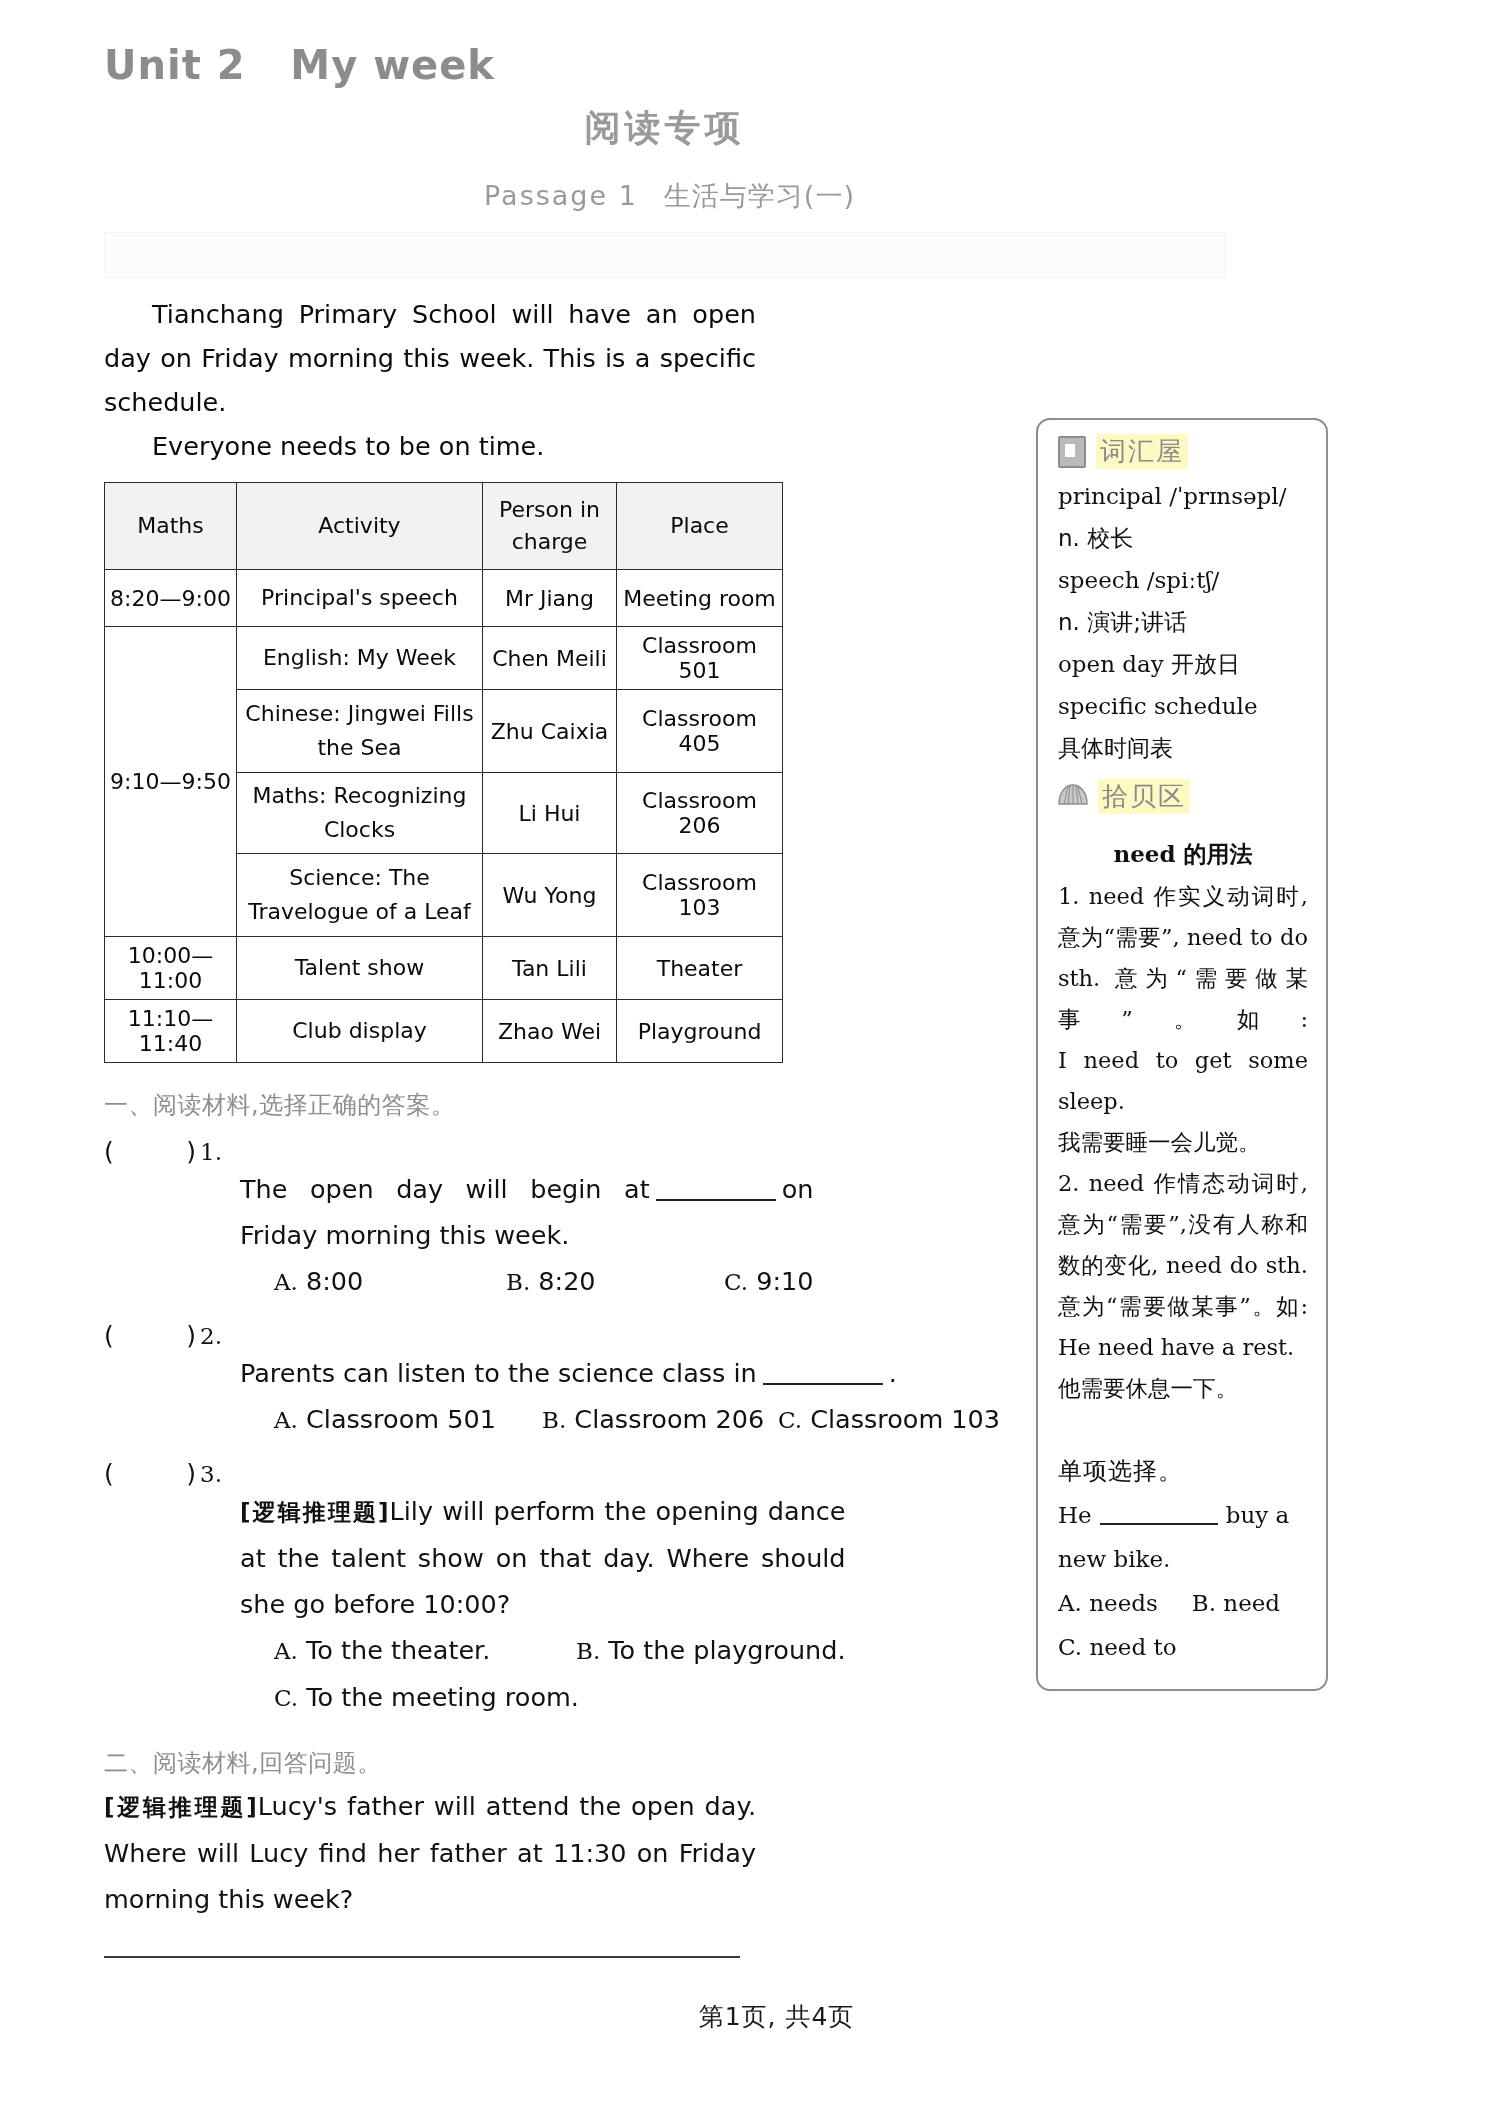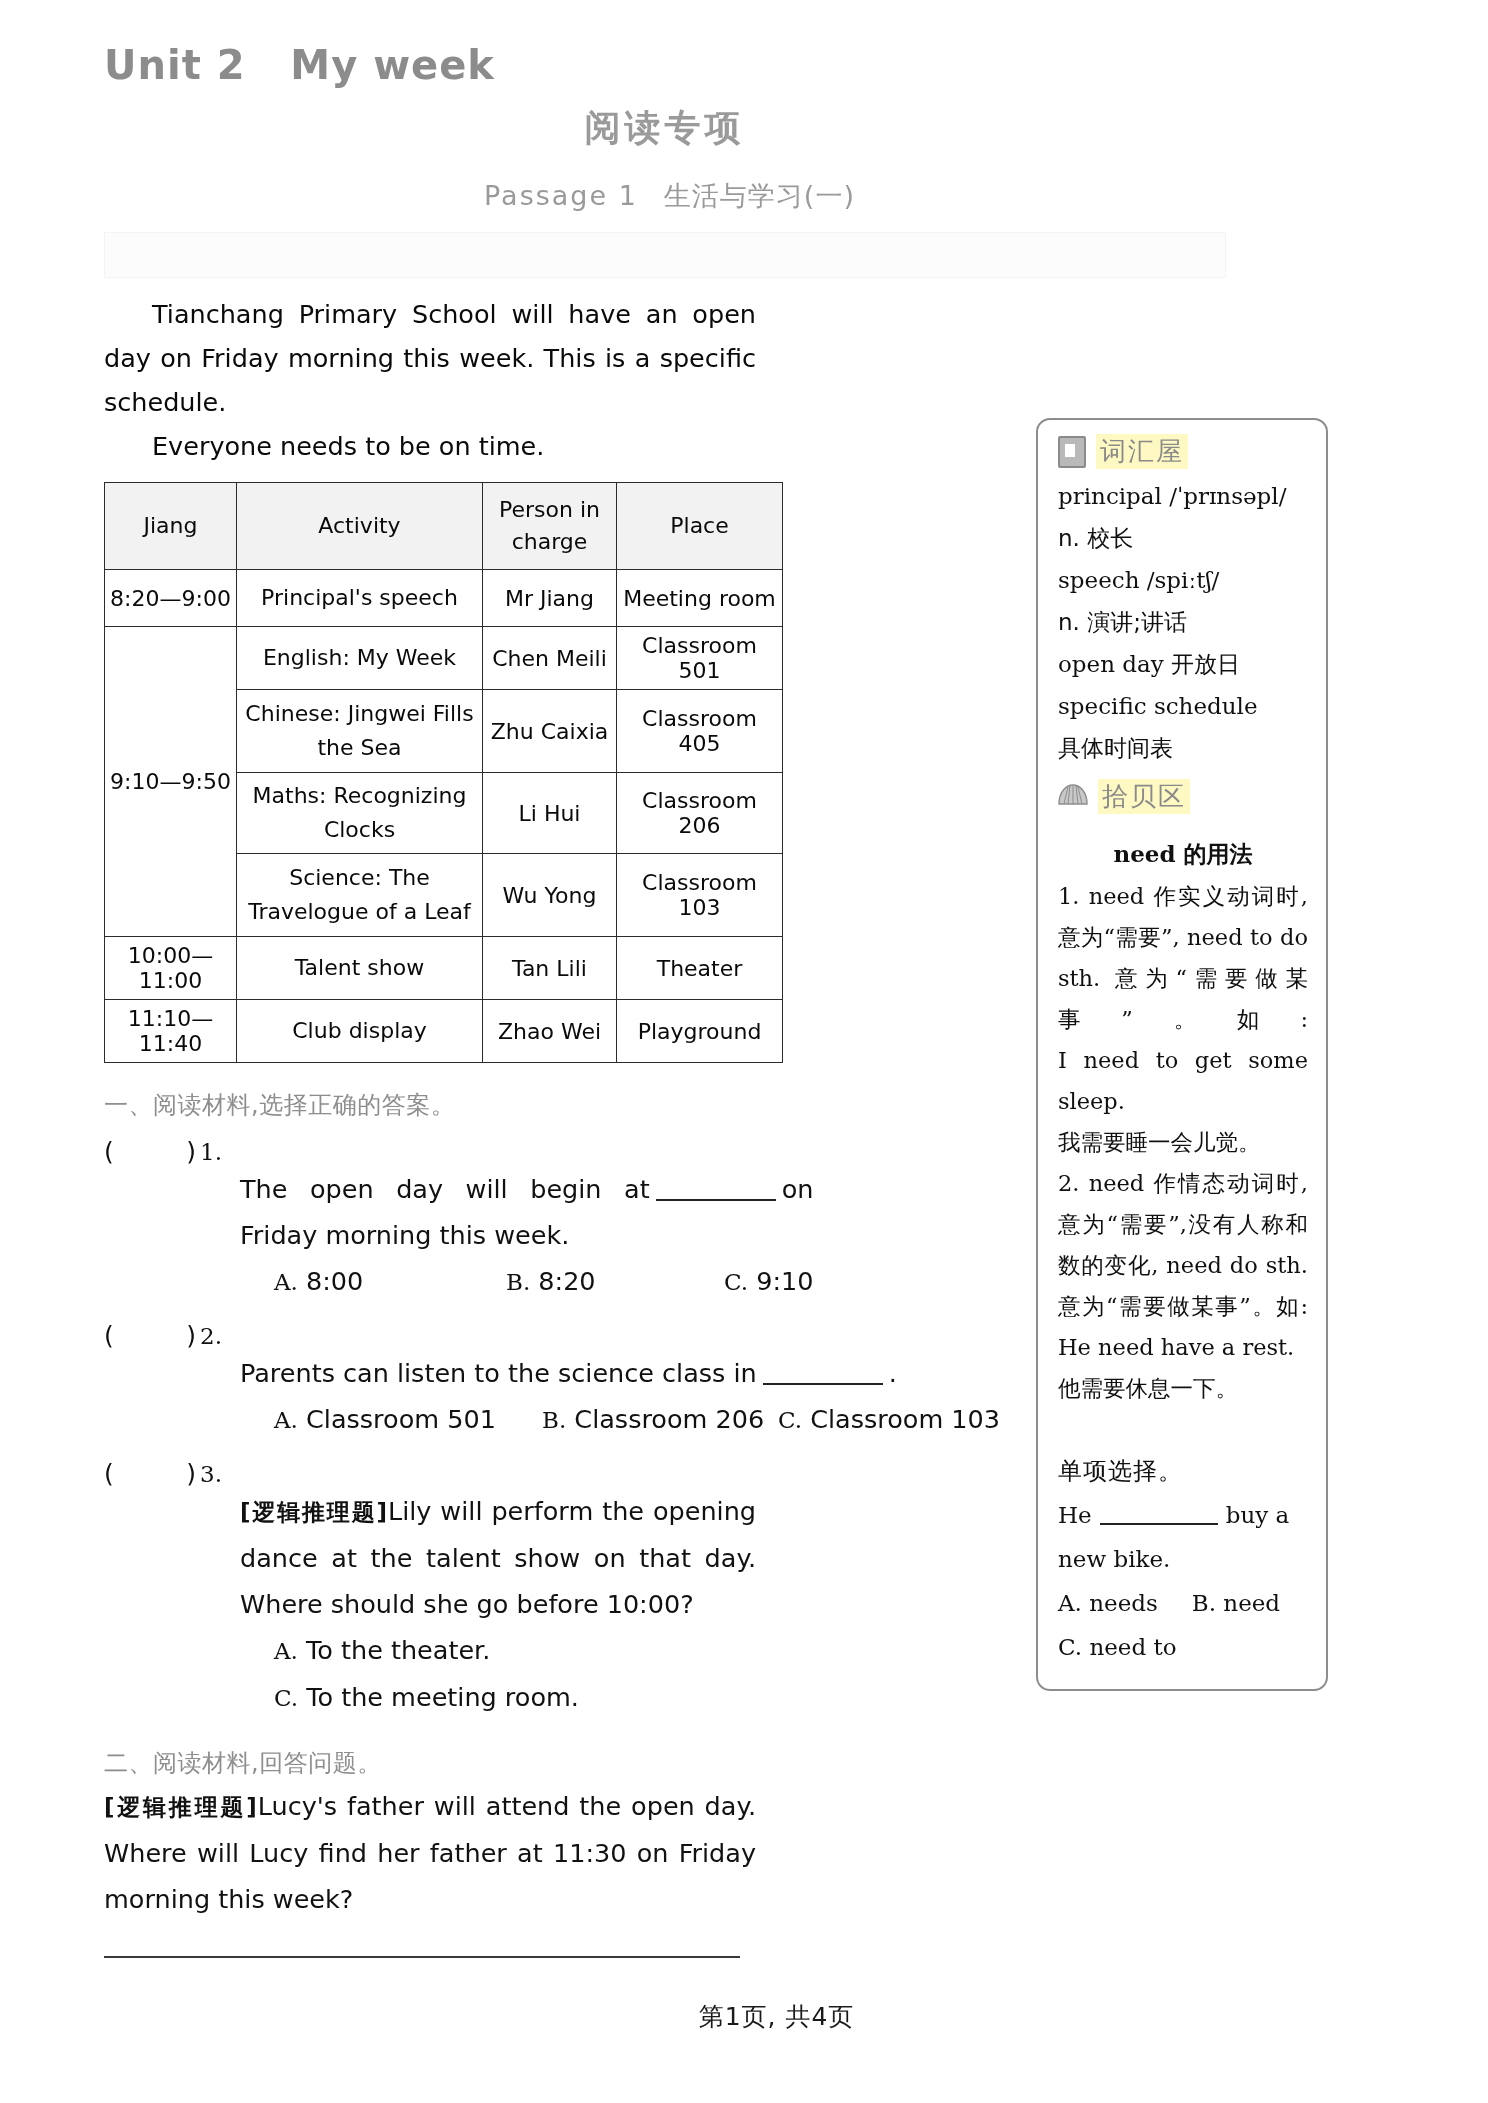--- a/index.html
+++ b/index.html
@@ -335,21 +335,21 @@
 
     <table class="schedule">
       <colgroup>
         <col class="col-time">
           <col class="col-act">
           <col class="col-person">
           <col class="col-place">
       </colgroup>
       <thead>
         <tr>
-          <th>Jiang</th>
+          <th>Maths</th>
           <th>Activity</th>
           <th>Person in charge</th>
           <th>Place</th>
         </tr>
       </thead>
       <tbody>
         <tr>
           <td>8:20—9:00</td>
           <td class="act ctr">Principal's speech</td>
           <td>Mr Jiang</td>
@@ -425,20 +425,21 @@
 
     <div class="q-item">
       <div class="q-paren">(        )</div>
       <div class="q-num">3.</div>
       <div class="q-body">
         <div class="stem">
           <span class="cjk-tag">[逻辑推理题]</span><span>Lily will perform the opening dance at the talent show on that day. Where should she go before 10:00?</span>
         </div>
         <div class="opt-row wide">
           <div class="opt opt-a"><span class="lbl">A.</span> <span>To the theater.</span></div>
+          <div class="opt opt-c"><span class="lbl">B.</span> <span>To the playground.</span></div>
         </div>
         <div class="opt-row wide">
           <div class="opt opt-c"><span class="lbl">C.</span> <span>To the meeting room.</span></div>
         </div>
       </div>
     </div>
 
     <div class="q-section-head">二、阅读材料,回答问题。</div>
 
     <div class="free-q">

